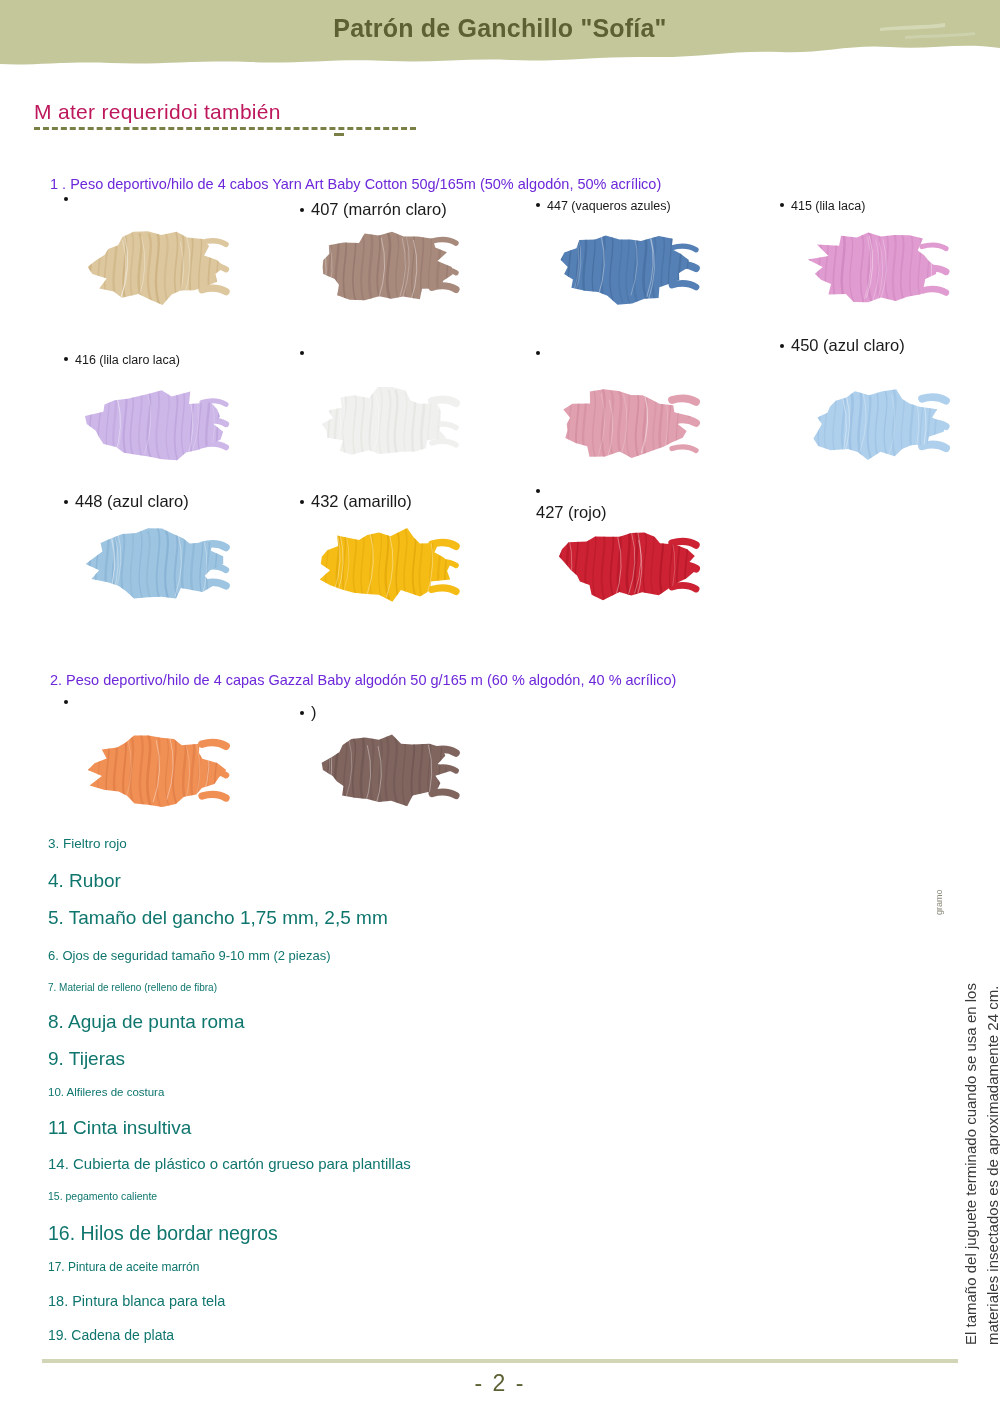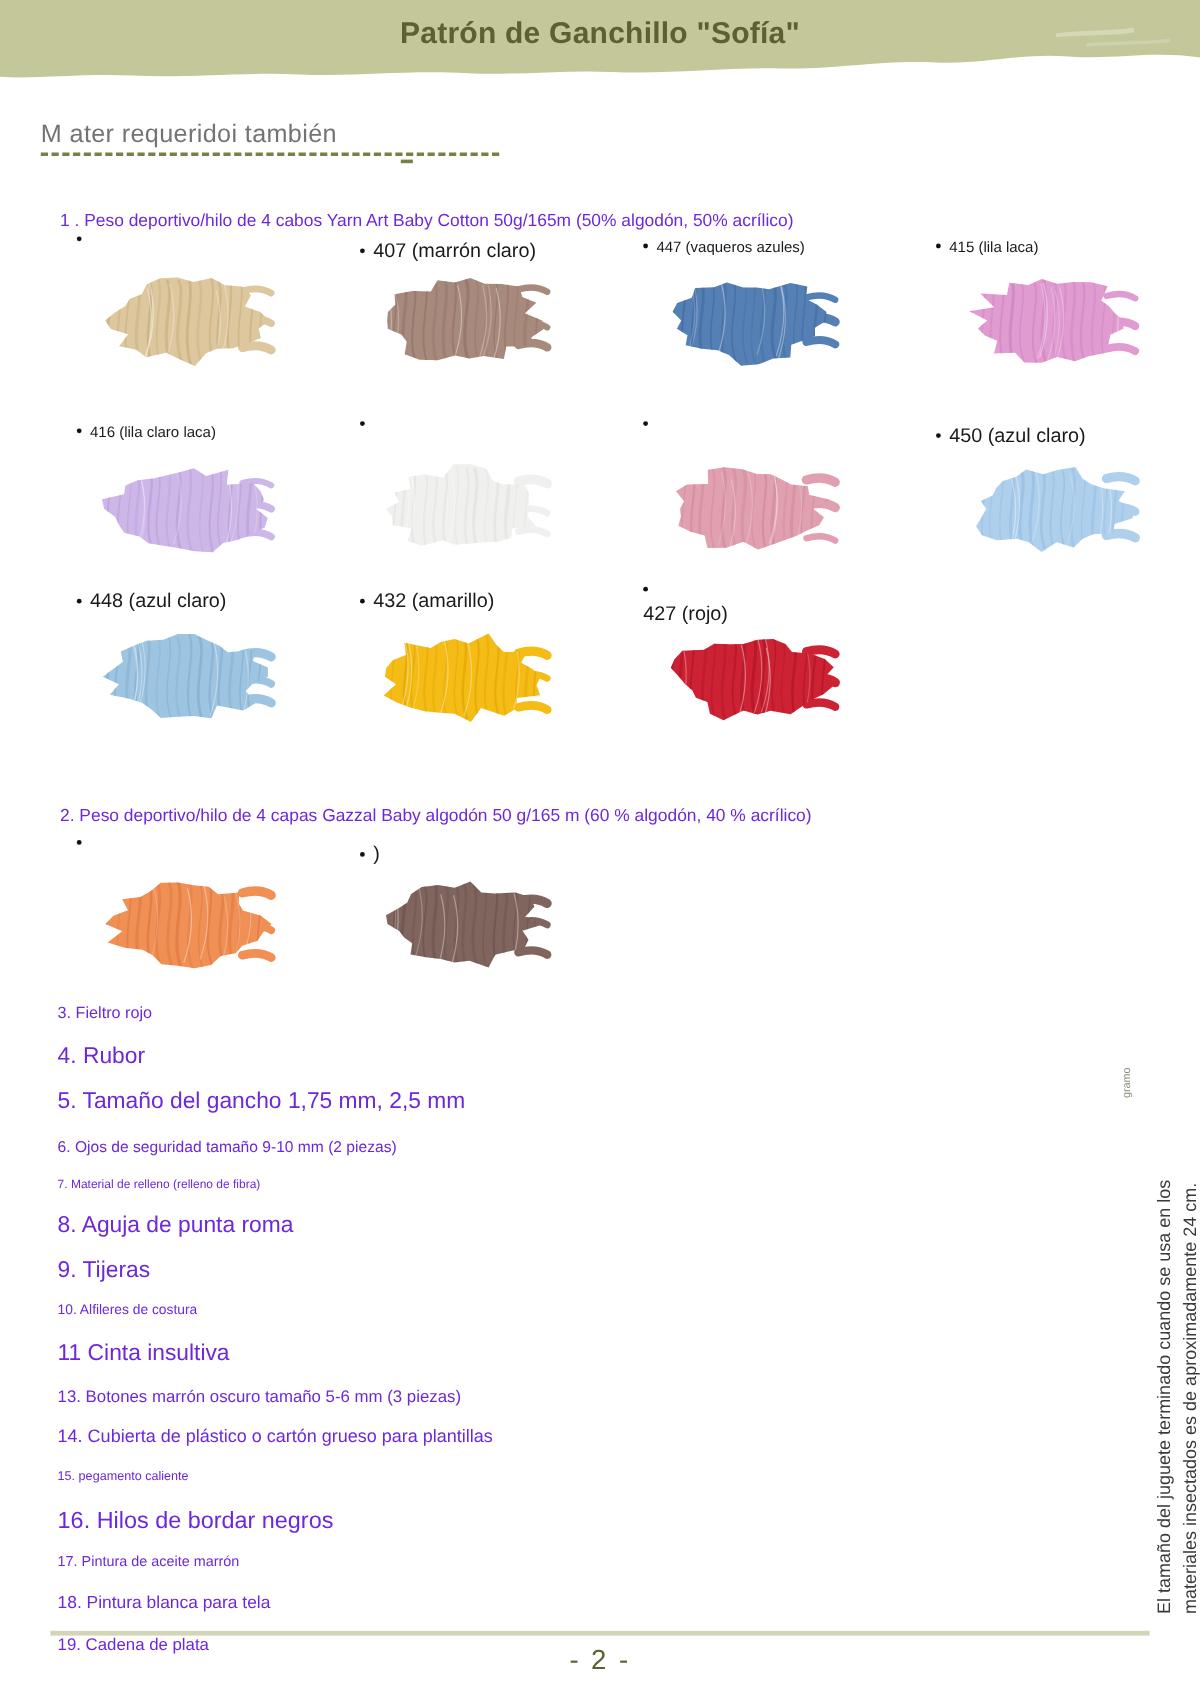--- a/index.html
+++ b/index.html
@@ -12,21 +12,21 @@
   
   .banner{position:absolute;left:0;top:0;width:1000px;height:72px;overflow:hidden;}
   .banner svg{display:block;width:1000px;height:72px;}
   .banner-title{
     position:absolute;left:0;top:14px;width:1000px;text-align:center;
     font-size:25px;font-weight:bold;color:#5d6033;letter-spacing:.2px;
   }
 
   
   .section-head{position:absolute;left:34px;top:100px;width:420px;}
-  .section-head .txt{font-size:21px;color:#737373;letter-spacing:.3px;}
+  .section-head .txt{font-size:21px;color:#be185d;letter-spacing:.3px;}
   .dashed-rule{
     margin-top:3px;width:382px;height:0;
     border-top:3px dashed #7a7f45;
   }
   .dash-dot{
     position:absolute;left:300px;top:33px;width:10px;height:3px;background:#7a7f45;
   }
 
   
   .yarn-head{position:absolute;font-size:14.5px;color:#6d28d9;white-space:nowrap;}
@@ -41,21 +41,21 @@
   }
   .sw-label .t{color:#1a1a1a;}
   .sz-lg .t{font-size:16.5px;}
   .sz-sm .t{font-size:12.5px;}
 
   .swatch{position:relative;width:170px;height:105px;}
   .swatch svg{display:block;width:170px;height:105px;}
 
   
   .mat-list{position:absolute;left:48px;top:836px;width:540px;}
-  .mat-item{color:#6d28d9;white-space:nowrap;}
+  .mat-item{color:#0f766e;white-space:nowrap;}
 
   
   .sidenote{position:absolute;right:12px;top:0;height:1415px;width:78px;}
   .vtext{
     position:absolute;transform-origin:0 0;transform:rotate(-90deg);
     white-space:nowrap;color:#3a3a3a;
   }
   .vtext.tiny{color:#8a8a7a;font-size:9px;}
 
   
@@ -748,21 +748,21 @@
                  q8,30 -3,62" stroke="#ffffff" stroke-width="1" fill="none" opacity="0.37"></path>
           <path d="M61.2,21.5
                  q8,30 -3,62" stroke="#ffffff" stroke-width="1" fill="none" opacity="0.19"></path>
           <path d="M124.6,24.3
                  q8,30 -3,62" stroke="#ffffff" stroke-width="1" fill="none" opacity="0.18"></path>
           <path d="M104.4,21.6
                  q8,30 -3,62" stroke="#ffffff" stroke-width="1" fill="none" opacity="0.23"></path>
         </g>
   </svg>
     </div>
-    <div class="sw-label sz-lg" style="position: absolute; left: 780px; top: 354px;">
+    <div class="sw-label sz-lg" style="position: absolute; left: 780px; top: 336px;">
       <span class="bullet"></span>
       <span class="t">450 (azul claro)</span>
     </div>
     <div class="swatch" style="position: absolute; left: 790px; top: 372px;">
       <svg viewBox="0 0 170 105">
     <defs>
           <clipPath id="c96">
             <path d="M156.0,52.0 L153.6,59.8 L138.8,64.7 L137.4,72.3 L121.0,73.3 L112.2,77.0 L104.7,84.2 L90.5,79.8 L77.9,87.9 L67.8,80.1 L57.9,76.9 L40.7,78.2 L28.2,74.0 L23.4,66.6 L28.3,58.4 L31.8,52.0 L27.3,45.5 L37.4,40.7 L40.1,34.6 L45.7,28.8 L56.4,25.6 L65.0,19.2 L79.3,23.3 L91.4,19.6 L106.2,17.2 L112.2,26.9 L119.5,31.6 L129.5,34.8 L147.2,37.3 L142.1,45.5 Z"></path>
           </clipPath>
         </defs>
@@ -1331,21 +1331,20 @@
 <div class="mat-list" id="mat-root">
     <div class="mat-item" style="font-size: 13.5px; margin-bottom: 18.575px;">3. Fieltro rojo</div>
     <div class="mat-item" style="font-size: 19px; margin-bottom: 15.55px;">4. Rubor</div>
     <div class="mat-item" style="font-size: 19px; margin-bottom: 18.575px;">5. Tamaño del gancho 1,75 mm, 2,5 mm</div>
     <div class="mat-item" style="font-size: 13px; margin-bottom: 18.85px;">6. Ojos de seguridad tamaño 9-10 mm (2 piezas)</div>
     <div class="mat-item" style="font-size: 10px; margin-bottom: 18.025px;">7. Material de relleno (relleno de fibra)</div>
     <div class="mat-item" style="font-size: 19px; margin-bottom: 15.55px;">8. Aguja de punta roma</div>
     <div class="mat-item" style="font-size: 19px; margin-bottom: 15.55px;">9. Tijeras</div>
     <div class="mat-item" style="font-size: 11.5px; margin-bottom: 19.675px;">10. Alfileres de costura</div>
     <div class="mat-item" style="font-size: 19px; margin-bottom: 15.55px;">11 Cinta insultiva</div>
-    <div class="mat-item" style="font-size: 14px; margin-bottom: 18.3px;">13. Botones marrón oscuro tamaño 5-6 mm (3 piezas)</div>
     <div class="mat-item" style="font-size: 15px; margin-bottom: 17.75px;">14. Cubierta de plástico o cartón grueso para plantillas</div>
     <div class="mat-item" style="font-size: 10.5px; margin-bottom: 20.225px;">15. pegamento caliente</div>
     <div class="mat-item" style="font-size: 19.5px; margin-bottom: 15.275px;">16. Hilos de bordar negros</div>
     <div class="mat-item" style="font-size: 12px; margin-bottom: 19.4px;">17. Pintura de aceite marrón</div>
     <div class="mat-item" style="font-size: 14.5px; margin-bottom: 18.025px;">18. Pintura blanca para tela</div>
     <div class="mat-item" style="font-size: 14px; margin-bottom: 18.3px;">19. Cadena de plata</div>
   </div>
 
 <div class="sidenote">
   <div class="vtext" id="vt1" style="left: 52px; top: 1345px; font-size: 15px; transform: rotate(-90deg);">El tamaño del juguete terminado cuando se usa en los</div>

